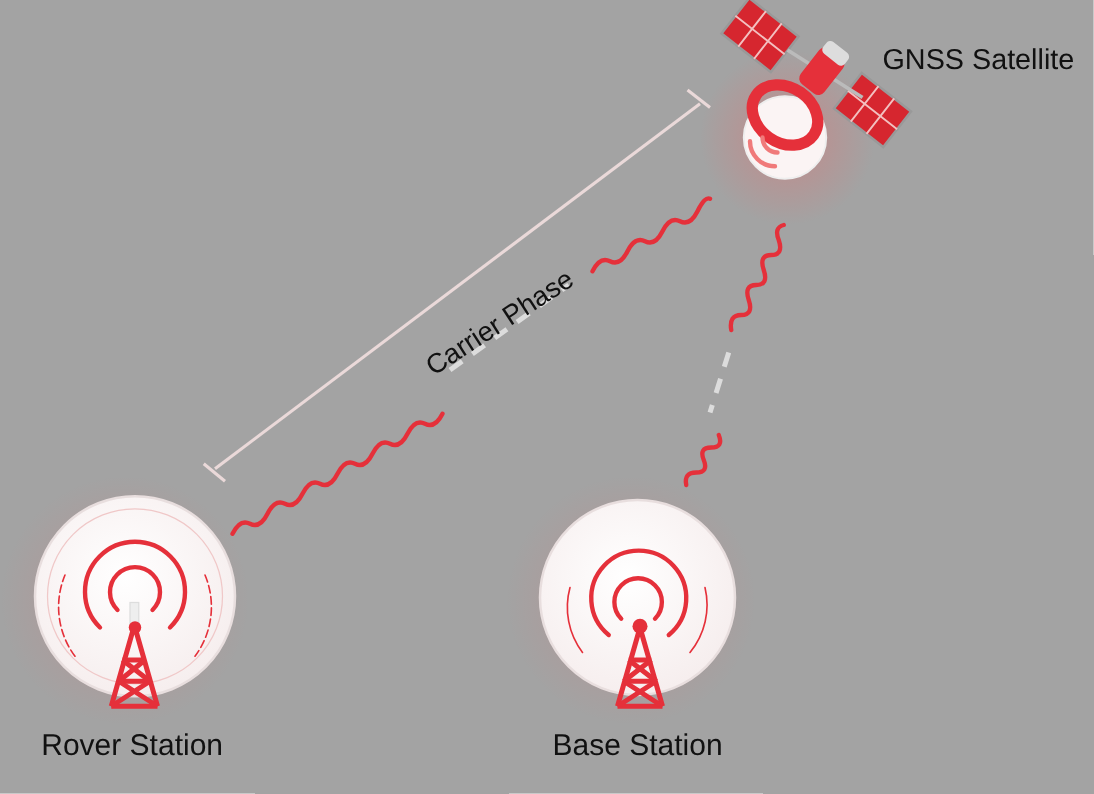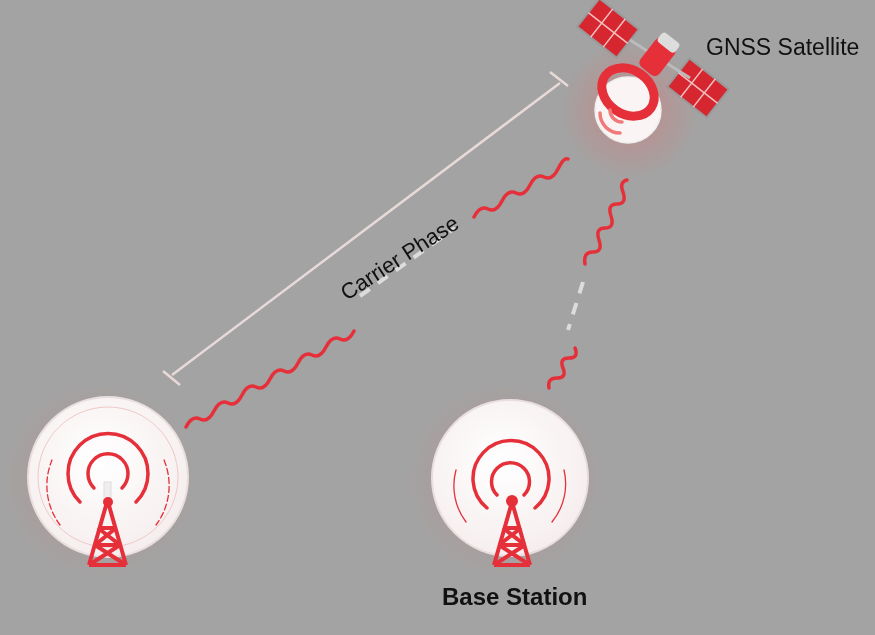--- a/index.html
+++ b/index.html
@@ -1,21 +1,21 @@
 <!DOCTYPE html>
 <html><head>
 <meta charset="utf-8">
 <style>
   html,body{margin:0;padding:0;background:#fff;}
   #stage{position:relative;width:875px;height:635px;overflow:hidden;background:#a3a3a3;font-family:"Liberation Sans","DejaVu Sans",sans-serif;}
   svg{position:absolute;left:0;top:0;}
   .label{position:absolute;color:#111;font-size:24px;white-space:nowrap;}
   #lbl-sat{left:706px;top:34px;font-size:23px;}
   #lbl-rover{left:33px;top:583px;}
-  #lbl-base{left:442px;top:583px;font-weight:bold;}
+  #lbl-base{left:442px;top:583px;}
   #lbl-carrier{left:350px;top:280px;font-size:22px;transform:rotate(-33deg);transform-origin:left bottom;}
 </style>
 </head>
 <body>
 
 <div id="stage">
 <svg width="875" height="635" viewBox="0 0 875 635">
   <defs>
     <radialGradient id="glow" cx="50%" cy="50%" r="50%">
       <stop offset="0%" stop-color="#ff5a5a" stop-opacity="0.35"></stop>
@@ -104,14 +104,15 @@
     <line x1="628" y1="92" x2="620" y2="112" stroke="#cfa" stroke-width="0"></line>
     <g fill="none" stroke="#f07a7a" stroke-width="3.5" stroke-linecap="round">
       <path d="M600,113 a20,20 0 0 0 20,20"></path>
       <path d="M610,110 a12,12 0 0 0 12,12"></path>
     </g>
   </g>
 </svg>
 
 <div class="label" id="lbl-sat">GNSS Satellite</div>
 <div class="label" id="lbl-carrier">Carrier Phase</div>
+<div class="label" id="lbl-rover">Rover Station</div>
 <div class="label" id="lbl-base">Base Station</div>
 </div>
 
 </body></html>

